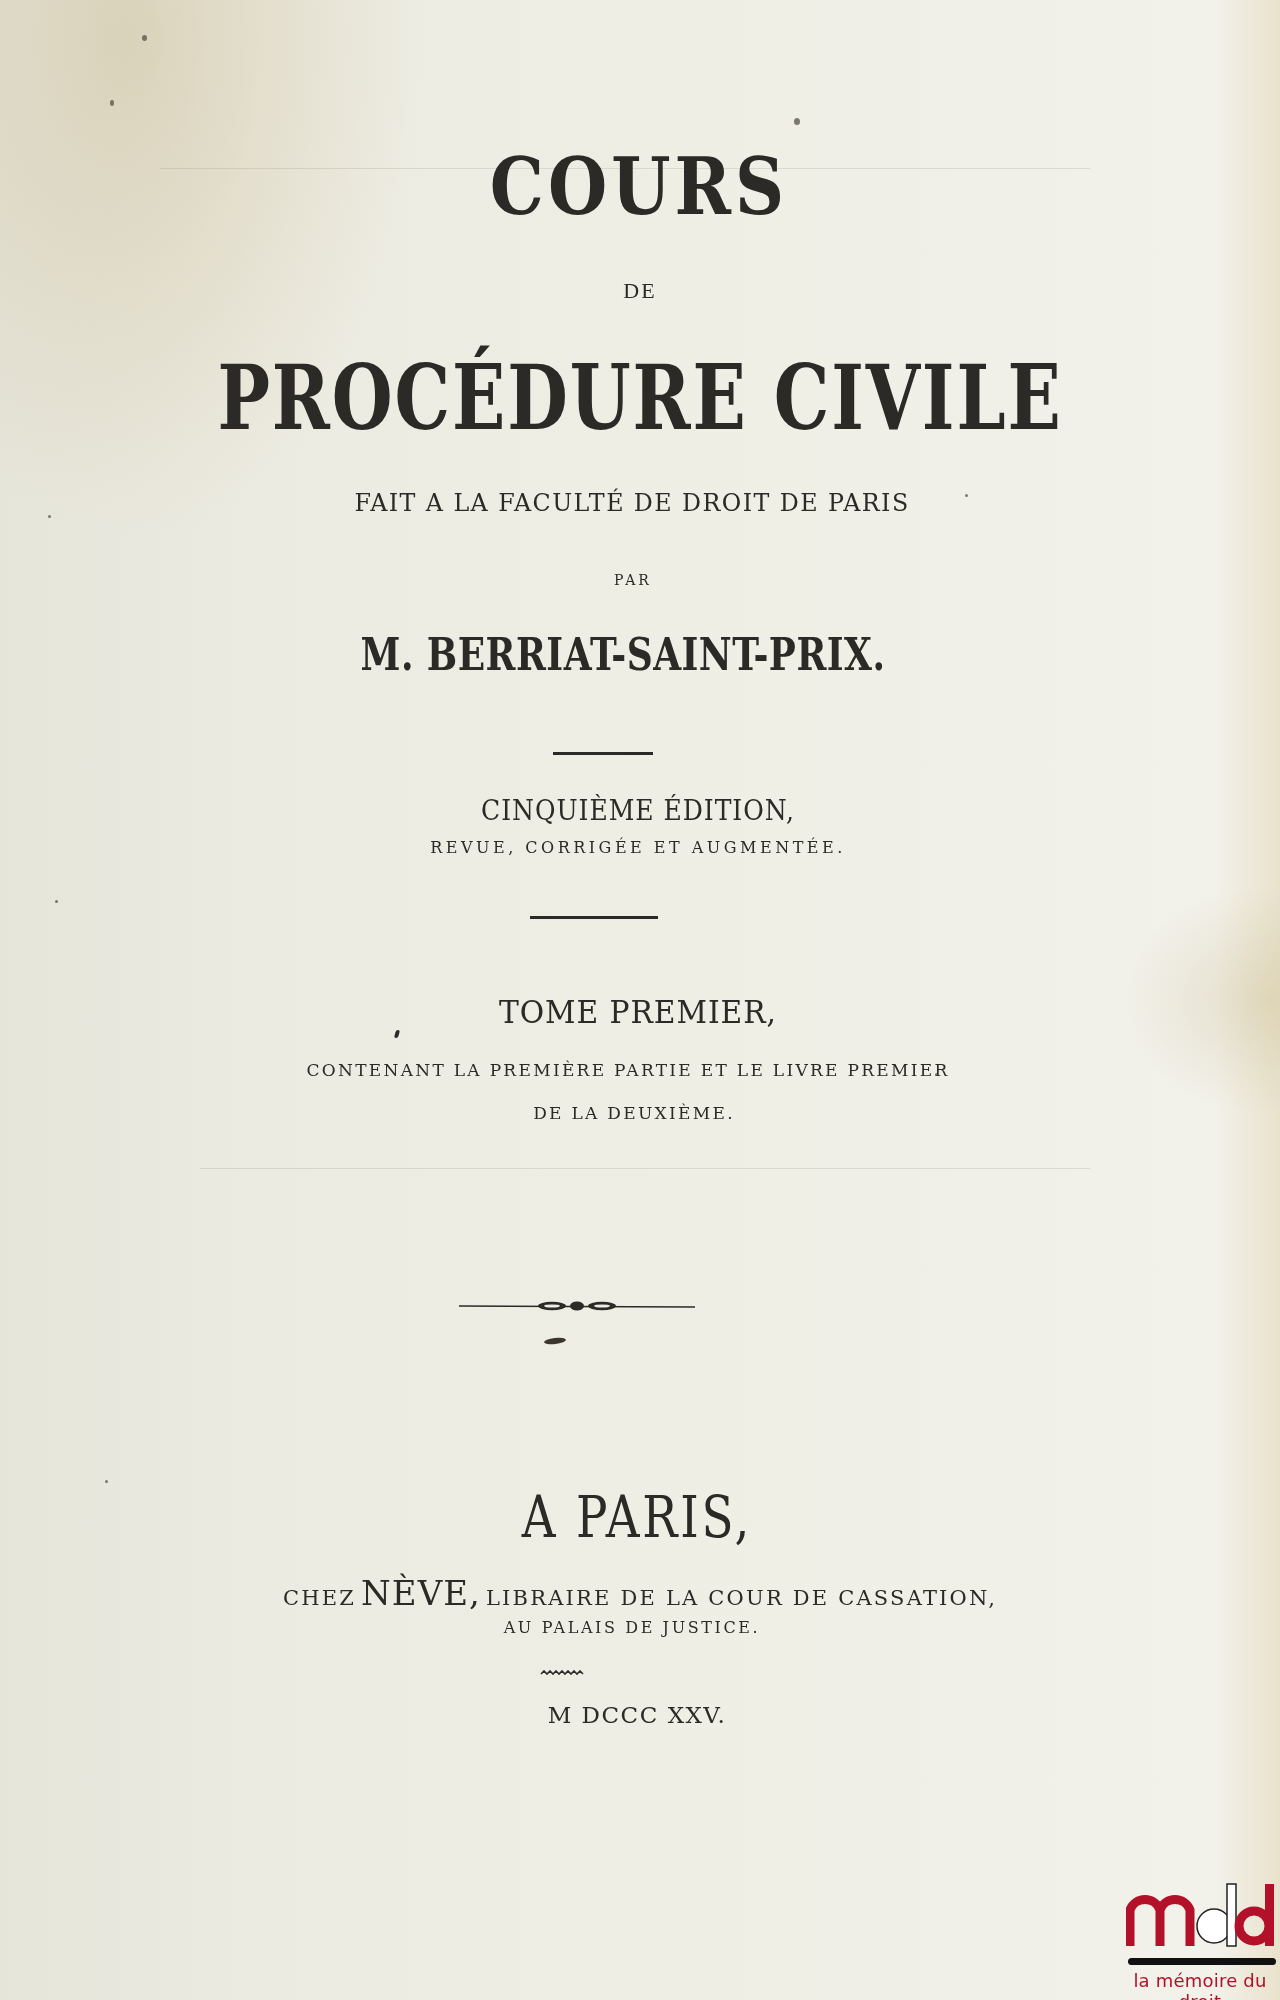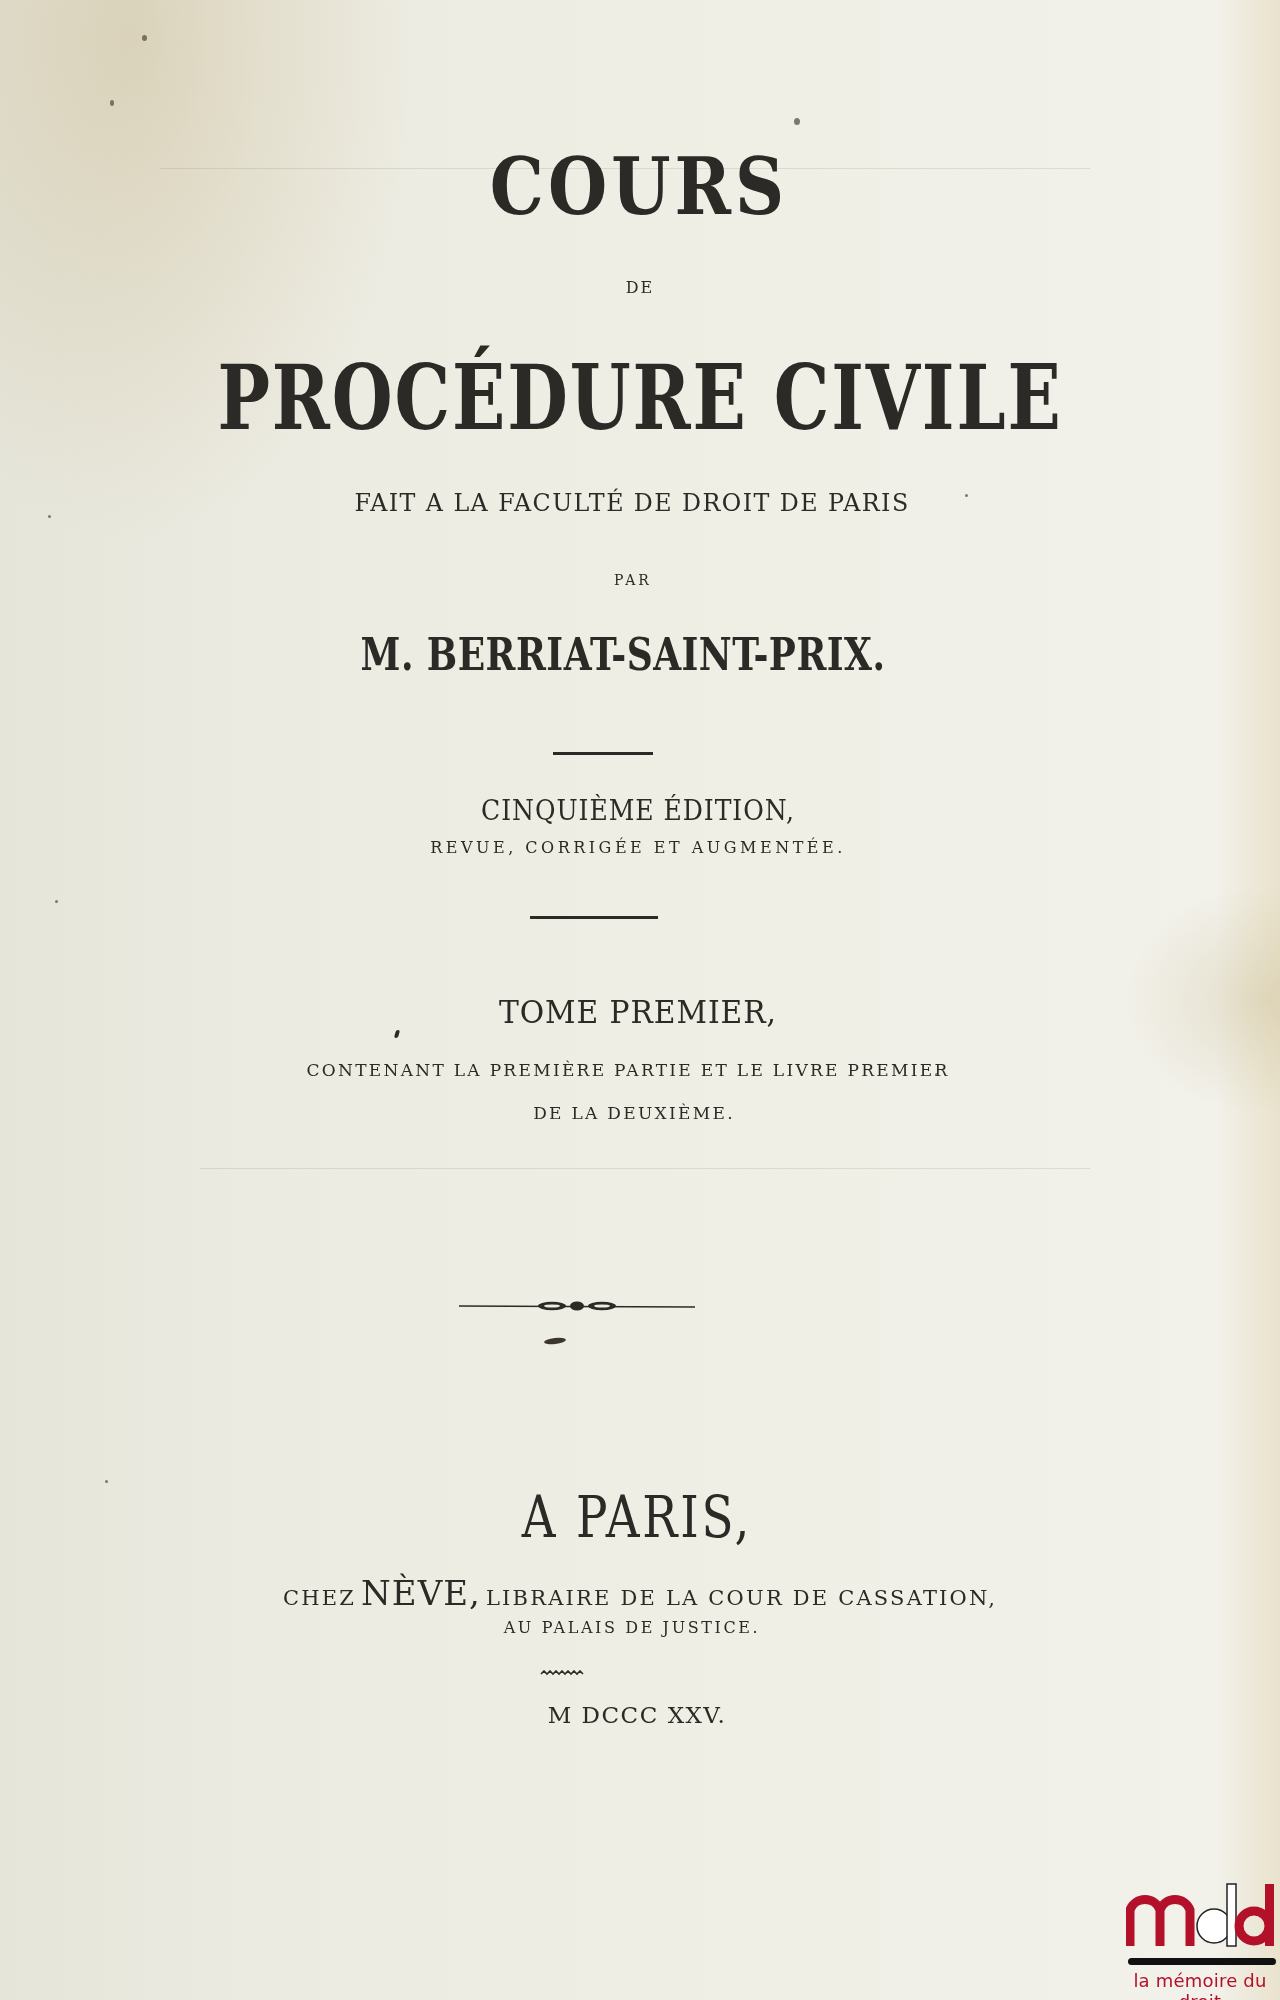--- a/index.html
+++ b/index.html
@@ -26,21 +26,21 @@
     .ghost-rule.top { top: 168px; left: 160px; width: 930px; }
 
     .content {
       position: absolute; left: 0; top: 0; width: 1124px; height: 2000px;
     }
     .line {
       position: absolute; left: 0; width: 1280px; text-align: center;
       white-space: nowrap; letter-spacing: 0;
     }
     .cours { top: 140px; font-size: 68px; font-weight: bold; letter-spacing: 4px; transform: scaleY(1.15); transform-origin: top center; left: -1px; }
-    .de1 { top: 278px; font-size: 16px; letter-spacing: 2px; left: 0; }
+    .de1 { top: 278px; font-size: 22px; letter-spacing: 2px; left: 0; font-family: Liberation Serif, serif; }
     .procedure { top: 345px; font-size: 76px; font-weight: bold; letter-spacing: 2px; transform: scaleX(0.92) scaleY(1.18); transform-origin: top center; left: 0; }
     .fait { top: 488px; font-size: 25px; letter-spacing: 1.5px; transform: scaleX(0.95); transform-origin: top center; left: -8px; }
     .par { top: 572px; font-size: 14px; letter-spacing: 3px; left: -7px; }
     .author { top: 628px; font-size: 40px; font-weight: bold; letter-spacing: 0.5px; transform: scaleX(0.9) scaleY(1.1); transform-origin: top center; left: -17px; }
     .rule1 { position: absolute; top: 752px; left: 553px; width: 100px; height: 3px; background: #2b2a26; }
     .edition { top: 795px; font-size: 27px; letter-spacing: 1px; transform: scaleX(0.93); transform-origin: top center; left: -2px; }
     .revue { top: 838px; font-size: 16px; letter-spacing: 3.5px; left: -2px; }
     .rule2 { position: absolute; top: 916px; left: 530px; width: 128px; height: 3px; background: #2b2a26; }
     .tome { top: 993px; font-size: 32px; letter-spacing: 1px; transform: scaleX(0.93); transform-origin: top center; left: -2px; }
     .tome-mark { position: absolute; top: 1030px; left: 395px; width: 4px; height: 8px; background: #2b2a26; transform: skewX(-15deg); border-radius: 2px; }

